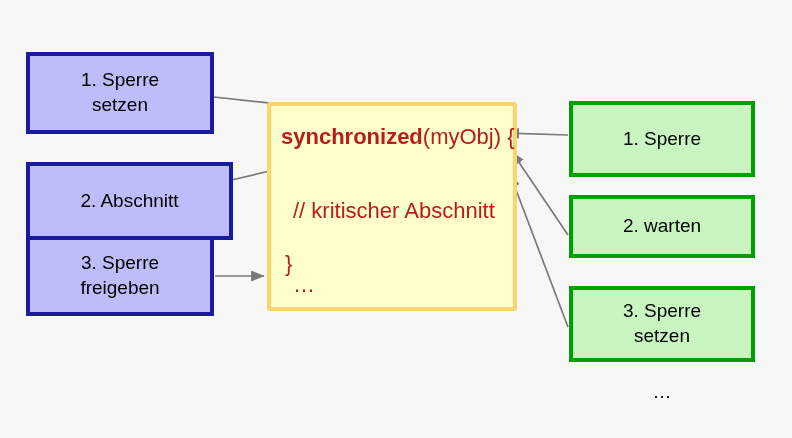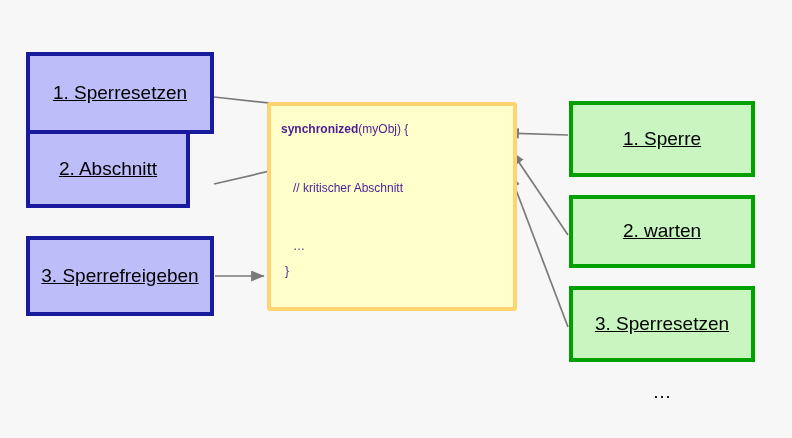--- a/index.html
+++ b/index.html
@@ -26,25 +26,25 @@
     position: absolute;
     left: 0; top: 0;
     width: 792px;
     height: 438px;
     pointer-events: none;
   }
   .node {
     position: absolute;
     box-sizing: border-box;
     display: flex;
+    flex-direction: column;
     align-items: center;
     justify-content: center;
     text-align: center;
     line-height: 1.30;
-    text-decoration: underline;
   }
   .node-blue {
     background: #bdbdfa;
     border: 4px solid #1a1a9e;
     color: #000000;
     font-size: 19px;
   }
   .node-green {
     background: #c8f5c0;
     border: 4px solid #00a000;
@@ -53,22 +53,22 @@
   }
   .node-line { display: block; white-space: nowrap; }
 
   .code-block {
     position: absolute;
     box-sizing: border-box;
     background: #ffffcc;
     border: 4px solid #ffd470;
     border-radius: 3px;
     padding: 14px 10px 0 10px;
-    font-size: 12px;
-    color: #4c1d95;
+    font-size: 22px;
+    color: #b91c1c;
     text-align: left;
     line-height: 1.55;
   }
   .code-line { white-space: nowrap; display: block; }
   .code-kw { font-weight: bold; }
   .code-indent { padding-left: 12px; margin-top: 40px; }
   .code-close {
     position: absolute;
     left: 14px;
     bottom: 26px;
@@ -105,21 +105,21 @@
     <line x1="568" y1="235" x2="512" y2="152" stroke="#7a7a7a" stroke-width="1.7" marker-end="url(#ah)"></line>
 
     <line x1="568" y1="327" x2="510" y2="174" stroke="#7a7a7a" stroke-width="1.7" marker-end="url(#ah)"></line>
   </svg>
 
   <div class="node node-blue" style="left:26px; top:52px; width:188px; height:82px;">
     <span class="node-line">1. Sperre</span>
     <span class="node-line">setzen</span>
   </div>
 
-  <div class="node node-blue" style="left:26px; top:130px; width:164px; height:78px;">
+  <div class="node node-blue" style="left:26px; top:162px; width:207px; height:78px;">
     <span class="node-line">2. Abschnitt</span>
   </div>
 
   <div class="node node-blue" style="left:26px; top:236px; width:188px; height:80px;">
     <span class="node-line">3. Sperre</span>
     <span class="node-line">freigeben</span>
   </div>
 
   <div class="code-block" style="left:267px; top:102px; width:250px; height:209px;">
     <span class="code-line">
@@ -127,21 +127,21 @@
     </span>
     <span class="code-line code-indent">// kritischer Abschnitt</span>
     <span class="code-line code-indent">…</span>
     <span class="code-close">}</span>
   </div>
 
   <div class="node node-green" style="left:569px; top:101px; width:186px; height:76px;">
     <span class="node-line">1. Sperre</span>
   </div>
 
-  <div class="node node-green" style="left:569px; top:195px; width:186px; height:73px;">
+  <div class="node node-green" style="left:569px; top:195px; width:186px; height:63px;">
     <span class="node-line">2. warten</span>
   </div>
 
   <div class="node node-green" style="left:569px; top:286px; width:186px; height:76px;">
     <span class="node-line">3. Sperre</span>
     <span class="node-line">setzen</span>
   </div>
 
   <div class="ellipsis-note" style="left:569px; top:381px; width:186px;">…</div>
 

